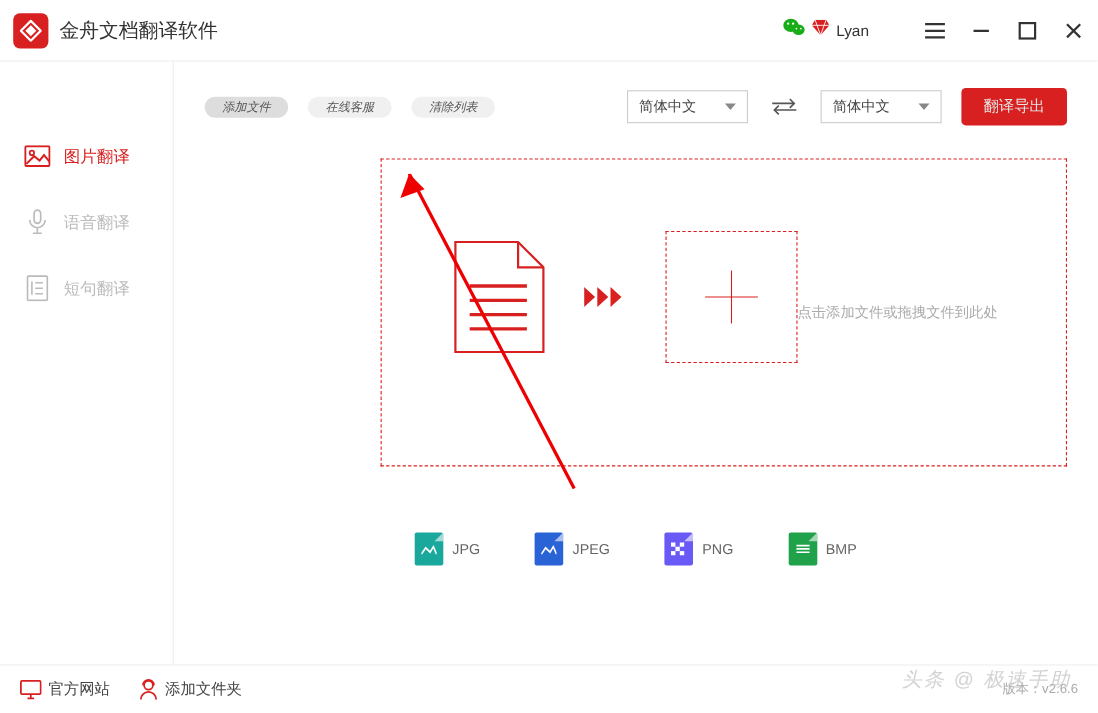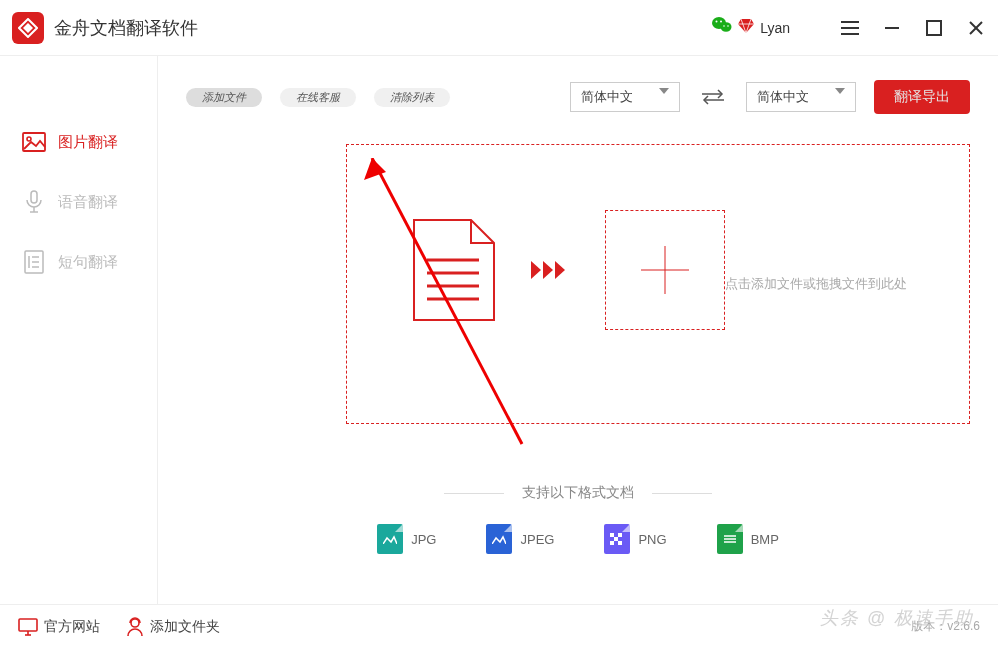--- a/index.html
+++ b/index.html
@@ -25,21 +25,21 @@
 .side-item { height: 60px; display: flex; align-items: center; gap: 12px; padding-left: 22px; cursor: pointer; color: #bbb; font-size: 15px; }
 .side-item.active { color: #d92020; }
 .side-icon { width: 24px; height: 24px; display: flex; align-items: center; justify-content: center; }
 
 
 .main { flex: 1; padding: 24px 28px 0 28px; position: relative; }
 .toolbar { display: flex; align-items: center; gap: 18px; margin-bottom: 30px; }
 .pill-btn { background: #f0f0f0; color: #555; border-radius: 16px; padding: 2px 16px; font-size: 11px; cursor: pointer; border: none; font-style: italic; }
 .pill-btn.active { background: #ddd; }
 .toolbar-spacer { flex: 1; }
-.lang-select { border: 1px solid #ccc; padding: 5px 10px; font-size: 13px; color: #444; display: flex; align-items: flex-start; gap: 20px; cursor: pointer; min-width: 110px; justify-content: space-between; }
+.lang-select { border: 1px solid #ccc; padding: 5px 10px; font-size: 13px; color: #444; display: flex; align-items: center; gap: 20px; cursor: pointer; min-width: 110px; justify-content: space-between; }
 .swap-btn { width: 30px; cursor: pointer; display:flex; justify-content:center; }
 .export-btn { background: #d92020; color: #e5e5e5; border: none; border-radius: 4px; padding: 8px 20px; font-size: 14px; cursor: pointer; }
 
 
 .dropzone { border: 1px dashed #d92020; height: 280px; margin-left: 160px; margin-right: 0; display: flex; flex-direction: row; align-items: center; justify-content: center; cursor: pointer; }
 .dz-graphics { display: flex; align-items: center; gap: 32px; margin-bottom: 28px; }
 .doc-icon-svg { width: 90px; height: 110px; }
 .plus-box { width: 120px; height: 120px; border: 1px dashed #d92020; display: flex; align-items: center; justify-content: center; }
 .dz-text { color: #aaa; font-size: 13px; }
 
@@ -209,21 +209,20 @@
           <svg width="60" height="60" viewBox="0 0 60 60">
             <line x1="30" y1="6" x2="30" y2="54" stroke="#d92020" stroke-width="1"></line>
             <line x1="6" y1="30" x2="54" y2="30" stroke="#d92020" stroke-width="1"></line>
           </svg>
         </div>
       </div>
       <div class="dz-text">点击添加文件或拖拽文件到此处</div>
     </div>
 
     <div class="formats">
-      <div class="formats-title">支持以下格式文档</div>
       <div class="format-row">
         <div class="format-item">
           <div class="fmt-icon" style="background:#1aa89c">
               <svg width="14" height="10" viewBox="0 0 14 10">
                 <polyline points="0,10 4,4 8,8 11,3 14,10" fill="none" stroke="#fff" stroke-width="1.5"></polyline>
               </svg>
             </div>
           <span>JPG</span>
         </div>
         <div class="format-item">

